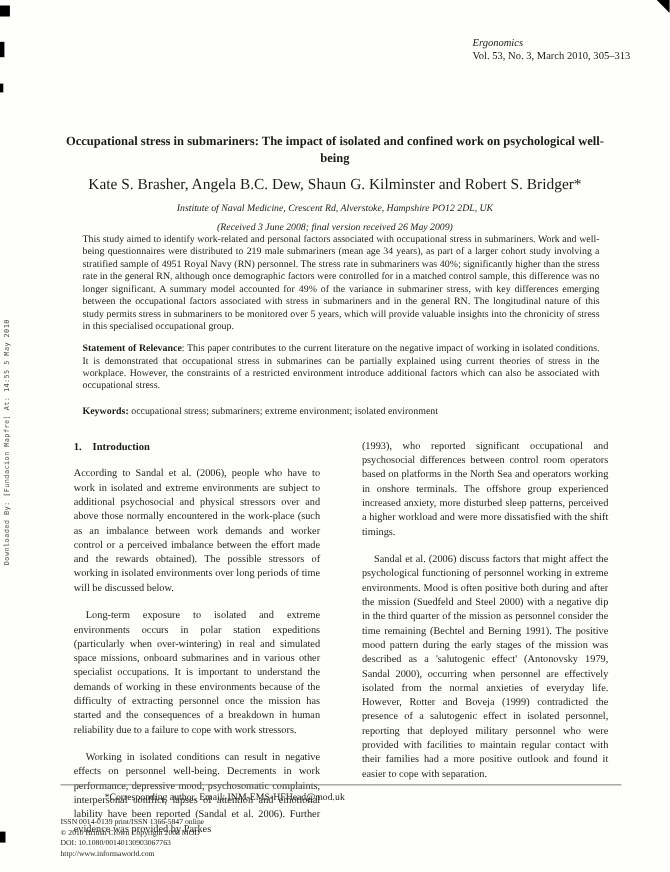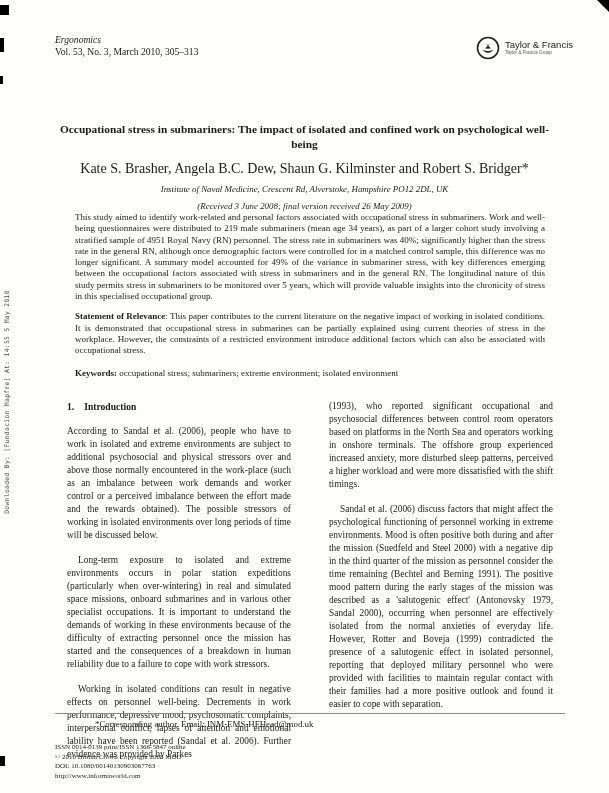--- a/index.html
+++ b/index.html
@@ -12,21 +12,21 @@
   .artifact { position:absolute; background:#000; }
   .artifact.tr { clip-path: polygon(0 0, 100% 0, 100% 100%); }
   
   .sidebar-note {
     position:absolute; left:-209px; top:396px; width:436px; height:12px;
     transform:rotate(-90deg); transform-origin:center;
     font-family:"DejaVu Sans Mono",monospace; font-size:6.3px; letter-spacing:.35px;
     color:#4a4a4a; text-align:center; white-space:nowrap;
   }
   
-  .header { position:absolute; top:34px; left:55px; right:36px; display:flex; justify-content:space-between; align-items:flex-start; }
+  .header { position:absolute; top:34px; left:55px; right:36px; display:flex; justify-content:flex-end; align-items:flex-start; }
   .journal-name { font-style:italic; font-size:9.6px; line-height:12px; }
   .journal-issue { font-size:9.6px; line-height:12px; }
   .logo { display:flex; align-items:center; gap:5px; margin-top:2px; }
   .logo-circle { width:24px; height:24px; flex:0 0 auto; }
   .logo-text-main { font-family:"Liberation Sans",sans-serif; font-size:9.5px; line-height:10px; color:#222; }
   .logo-text-sub { font-family:"Liberation Sans",sans-serif; font-size:4.6px; line-height:6px; color:#555; }
   
   .title-block { position:absolute; top:122px; left:40px; right:40px; text-align:center; }
   .article-title { font-size:11.4px; font-weight:bold; line-height:15px; margin:0 17px; }
   .authors { font-size:14px; margin-top:9px; }
@@ -61,34 +61,20 @@
   <div class="artifact tr" style="right:0; top:0; width:12px; height:12px;"></div>
   <div class="artifact" style="left:0; top:756px; width:5px; height:10px;"></div>
 
   <div class="sidebar-note">Downloaded By: [Fundacion Mapfre] At: 14:55 5 May 2010</div>
 
   <div class="header">
     <div>
       <div class="journal-name">Ergonomics</div>
       <div class="journal-issue">Vol. 53, No. 3, March 2010, 305–313</div>
     </div>
-    <div class="logo">
-      <span class="logo-circle">
-        <svg width="24" height="24" viewBox="0 0 24 24">
-          <circle cx="12" cy="12" r="10.5" fill="none" stroke="#222" stroke-width="1.6"></circle>
-          <path d="M6.5 13.5 Q12 16.5 17.5 13.5 L15.5 15.8 Q12 17.6 8.5 15.8 Z" fill="#222"></path>
-          <path d="M9 12.5 L12 9.5 L15 12.5 Z" fill="#222"></path>
-          <line x1="12" y1="8" x2="12" y2="13" stroke="#222" stroke-width="0.8"></line>
-        </svg>
-      </span>
-      <span>
-        <div class="logo-text-main">Taylor &amp; Francis</div>
-        <div class="logo-text-sub">Taylor &amp; Francis Group</div>
-      </span>
-    </div>
   </div>
 
   <div class="title-block">
     <div class="article-title">Occupational stress in submariners: The impact of isolated and confined work on psychological well-being</div>
     <div class="authors">Kate S. Brasher, Angela B.C. Dew, Shaun G. Kilminster and Robert S. Bridger*</div>
     <div class="affiliation">Institute of Naval Medicine, Crescent Rd, Alverstoke, Hampshire PO12 2DL, UK</div>
     <div class="received">(Received 3 June 2008; final version received 26 May 2009)</div>
   </div>
 
   <div class="abstract-block">

